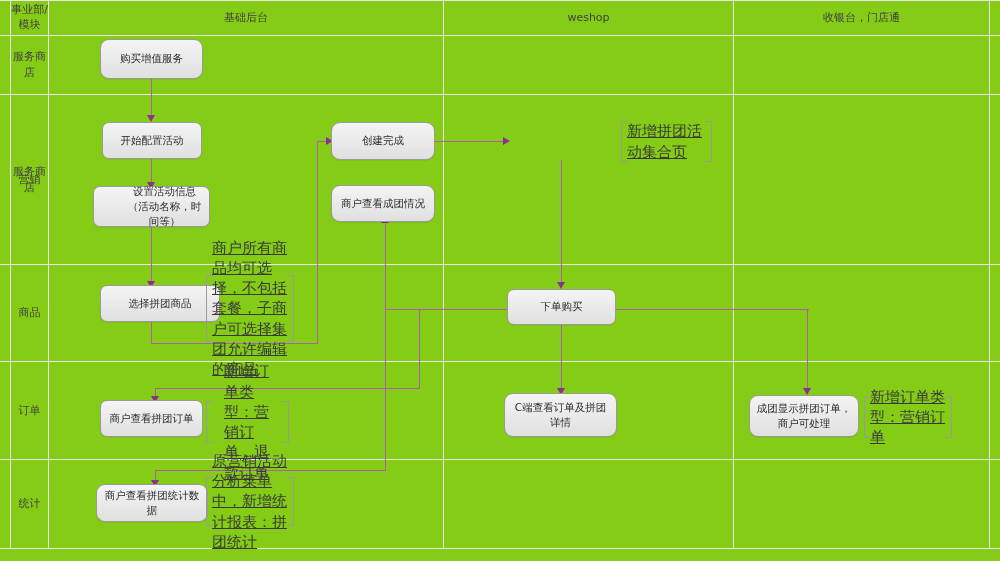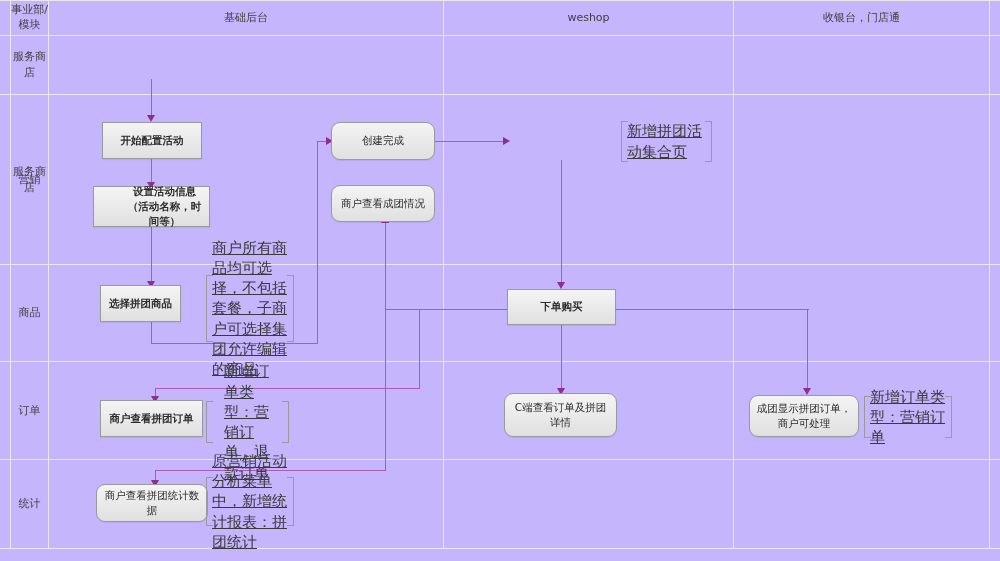--- a/index.html
+++ b/index.html
@@ -1,38 +1,38 @@
 <!DOCTYPE html>
 <html><head>
 <meta charset="utf-8">
 <style>
   html,body{margin:0;padding:0;background:#ffffff;}
   body{font-family:"DejaVu Sans","Liberation Sans",sans-serif;}
-  #canvas{position:relative;width:1000px;height:561px;background:#c4b5fd;overflow:hidden;}
+  #canvas{position:relative;width:1000px;height:561px;background:#84cc16;overflow:hidden;}
 
   
   .grid-line{position:absolute;background:#e8e8e8;}
   .vline{width:1px;}
   .hline{height:1px;}
 
   .hdr-cell{position:absolute;display:flex;align-items:center;justify-content:center;
             text-align:center;color:#404040;font-size:11px;line-height:1.35;}
   .lane-label{position:absolute;display:flex;align-items:center;justify-content:center;
               text-align:center;color:#404040;font-size:11px;line-height:1.45;}
 
   
   .node{position:absolute;display:flex;align-items:center;justify-content:center;
         text-align:center;box-sizing:border-box;
         background:linear-gradient(180deg,#f4f4f4 0%,#ebebeb 45%,#e0e0e0 100%);
         border:1px solid #9a9a9a;
         color:#2b2b2b;font-size:10.5px;line-height:1.45;
         padding:3px 6px;
         box-shadow:0 1px 1px rgba(0,0,0,0.06);}
   .node.rounded{border-radius:9px;}
-  .node.rect{border-radius:0;font-weight:bold;}
+  .node.rect{border-radius:7px;}
 
   
   .note{position:absolute;box-sizing:border-box;display:flex;align-items:center;
         justify-content:center;text-align:left;color:#3a3a3a;font-size:15px;
         line-height:1.35;padding:2px 6px;text-decoration:underline;}
   .note::before,.note::after{content:"";position:absolute;top:0;bottom:0;width:6px;
         border-top:1px solid #9a9a9a;border-bottom:1px solid #9a9a9a;}
   .note::before{left:0;border-left:1px solid #9a9a9a;}
   .note::after{right:0;border-right:1px solid #9a9a9a;}
 
@@ -117,31 +117,32 @@
   <div class="arrow down" style="left:151px;top:396px;"></div>
 
   <div class="conn v" style="left:385px;top:222px;height:249px;"></div>
   <div class="conn h" style="left:385px;top:309px;width:125px;"></div>
   <div class="arrow up" style="left:381px;top:216px;"></div>
 
   <div class="conn h" style="left:155px;top:470px;width:231px;"></div>
   <div class="conn v" style="left:155px;top:470px;height:14px;"></div>
   <div class="arrow down" style="left:151px;top:480px;"></div>
 
+  <div class="node rounded" style="left:100px;top:39px;width:103px;height:40px;">购买增值服务</div>
 
   <div class="node rect" style="left:102px;top:122px;width:100px;height:37px;">开始配置活动</div>
 
   <div class="node rect" style="left:93px;top:186px;width:117px;height:41px;padding-left:32px;">设置活动信息（活动名称，时间等）</div>
 
   <div class="node rounded" style="left:331px;top:122px;width:104px;height:38px;">创建完成</div>
 
   <div class="node rounded" style="left:331px;top:185px;width:104px;height:37px;">商户查看成团情况</div>
 
 
-  <div class="node rect" style="left:100px;top:285px;width:81px;height:37px;">选择拼团商品</div>
+  <div class="node rect" style="left:100px;top:285px;width:120px;height:37px;">选择拼团商品</div>
 
   <div class="node rect" style="left:100px;top:400px;width:103px;height:37px;">商户查看拼团订单</div>
 
   <div class="node rect" style="left:507px;top:289px;width:109px;height:36px;">下单购买</div>
 
   <div class="node rounded" style="left:504px;top:393px;width:113px;height:44px;">C端查看订单及拼团详情</div>
 
   <div class="node rounded" style="left:749px;top:395px;width:110px;height:42px;">成团显示拼团订单，商户可处理</div>
 
   <div class="node rounded" style="left:96px;top:484px;width:112px;height:38px;">商户查看拼团统计数据</div>

